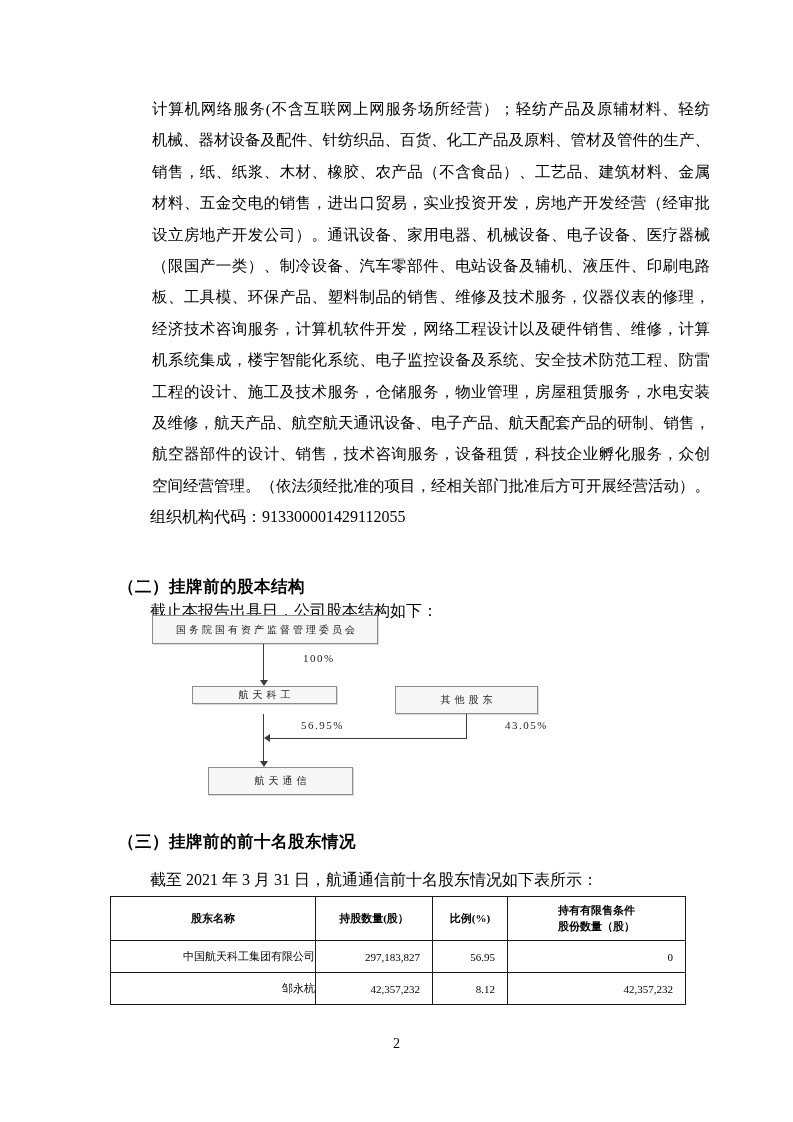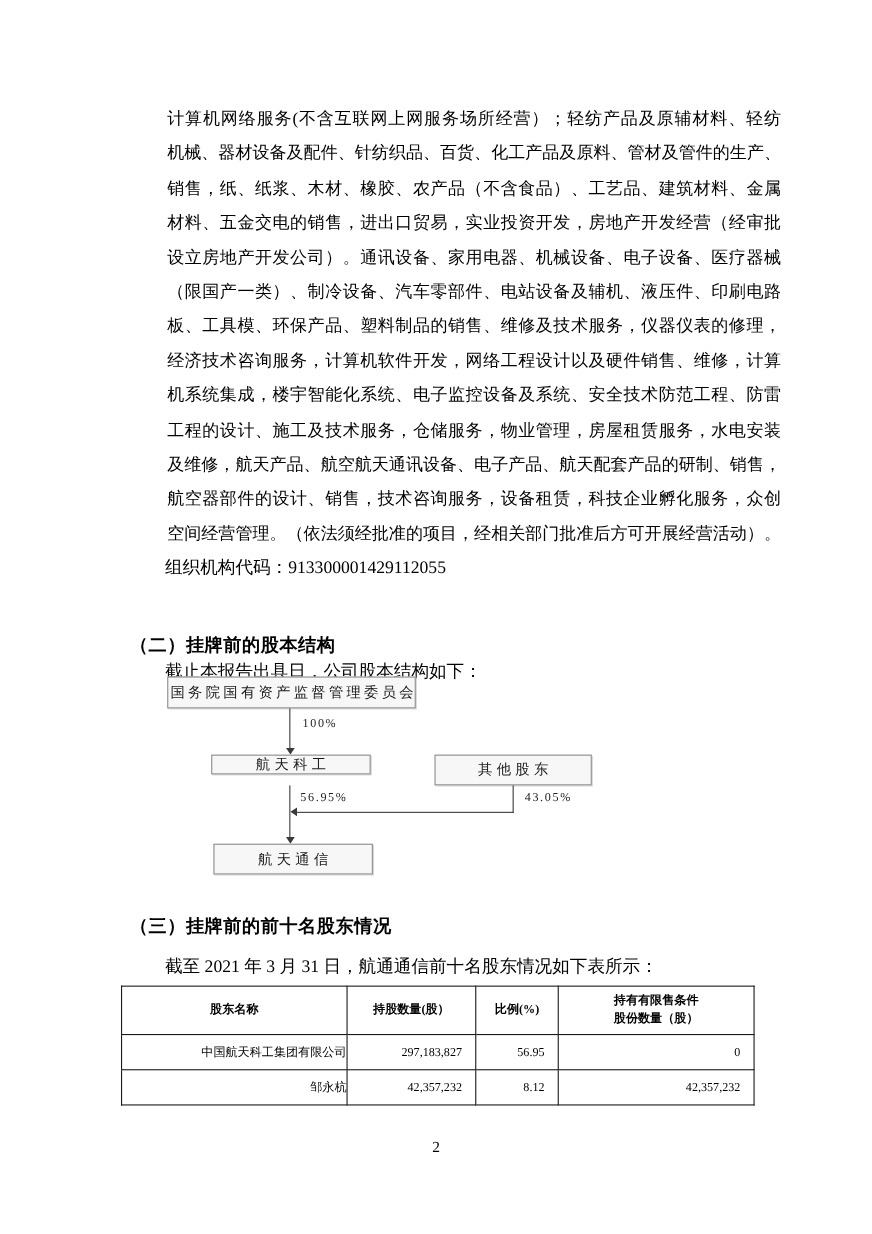--- a/index.html
+++ b/index.html
@@ -60,30 +60,30 @@
     width: 583px; height: 195px;
   }
   .diag-box {
     position: absolute;
     background: #f7f7f7;
     border: 1px solid #8c8c8c;
     box-shadow: 1px 1px 0 #d9d9d9;
     display: flex;
     align-items: center;
     justify-content: center;
-    font-size: 13px;
+    font-size: 10px;
     color: #1a1a1a;
     letter-spacing: 4px;
     text-indent: 4px; 
     white-space: nowrap;
   }
   #diag-box-top    { left: 42px;  top: 3px;   width: 226px; height: 29px; letter-spacing: 3px; }
   #diag-box-hkgw   { left: 82px;  top: 74px;  width: 145px; height: 18px; }
   #diag-box-other  { left: 285px; top: 74px;  width: 143px; height: 28px; }
-  #diag-box-htcomm { left: 84px;  top: 155px; width: 145px; height: 28px; }
+  #diag-box-htcomm { left: 98px;  top: 155px; width: 145px; height: 28px; }
   .diag-line { position: absolute; background: #3a3a3a; }
   #diag-v1 { left: 153px; top: 32px;  width: 1px; height: 37px; }
   #diag-v2 { left: 153px; top: 102px; width: 1px; height: 48px; }
   #diag-v3 { left: 356px; top: 102px; width: 1px; height: 25px; }
   #diag-h1 { left: 158px; top: 126px; width: 199px; height: 1px; }
   .arrow-down {
     position: absolute; width: 0; height: 0;
     border-left: 4px solid transparent;
     border-right: 4px solid transparent;
     border-top: 6px solid #3a3a3a;
@@ -95,20 +95,21 @@
     border-top: 4px solid transparent;
     border-bottom: 4px solid transparent;
     border-right: 6px solid #3a3a3a;
   }
   #diag-arrow-3 { left: 154px; top: 122px; }
   .diag-pct {
     position: absolute;
     font-size: 11px;
     letter-spacing: 1.5px;
     color: #1a1a1a;
+    margin-left: 28px;
   }
   #diag-pct-100 { left: 165px; top: 40px; }
   #diag-pct-left { left: 163px; top: 107px; }
   #diag-pct-right { left: 367px; top: 107px; }
   
   #sh-table {
     position: absolute;
     left: 110px; top: 896px;
     border-collapse: collapse;
     table-layout: fixed;

